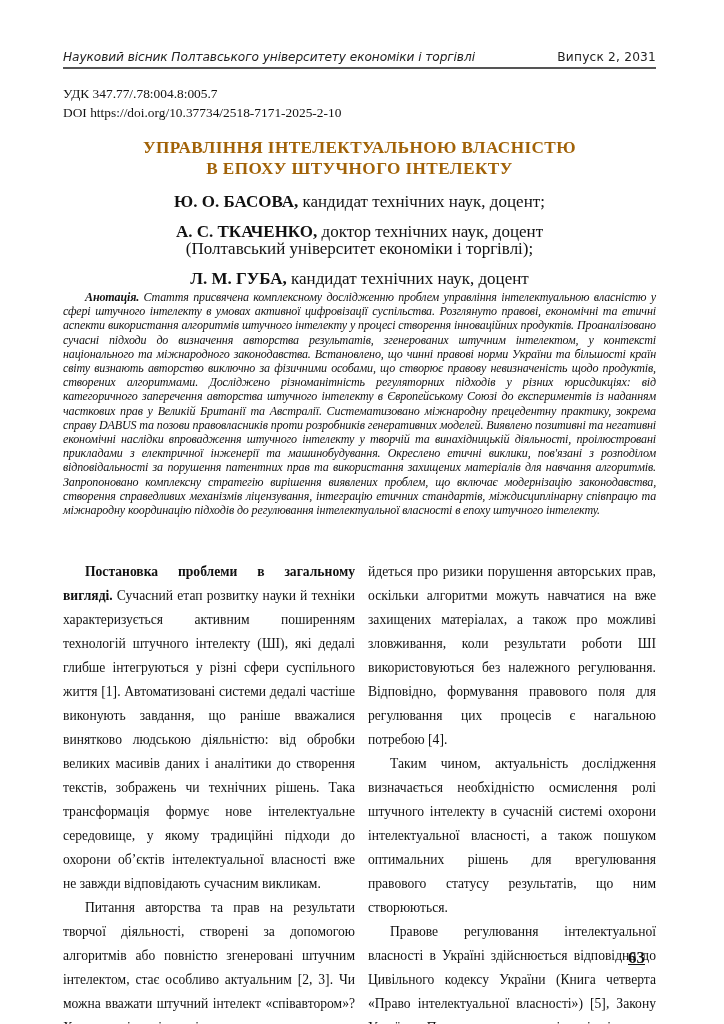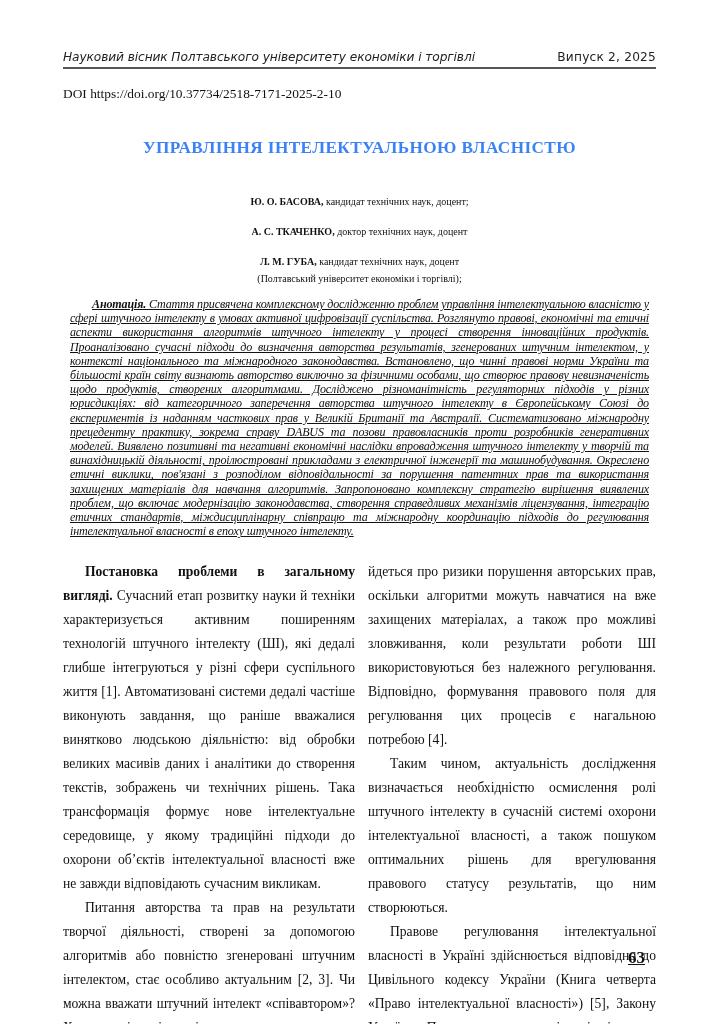--- a/index.html
+++ b/index.html
@@ -12,37 +12,37 @@
     font-family: "DejaVu Sans", sans-serif; font-size: 12.2px; color: #222;
     padding-bottom: 3px; border-bottom: 2px solid #555;
   }
   .running-head .journal { font-style: italic; letter-spacing: -0.1px; }
   .running-head .issue { letter-spacing: 0.2px; }
 
   .meta { position: absolute; left: 63px; top: 84px; font-family: "Liberation Serif", serif; font-size: 13.4px; line-height: 19px; color: #111; }
 
   .title {
     position: absolute; left: 63px; top: 137px; width: 593px; text-align: center;
-    font-family: "Liberation Serif", serif; font-weight: bold; font-size: 17.2px; line-height: 21px; letter-spacing: 0.4px; color: #3b82f6;
+    font-family: "Liberation Serif", serif; font-weight: bold; font-size: 17.2px; line-height: 21px; letter-spacing: 0.4px; color: #a16207;
   }
 
   .authors {
     position: absolute; left: 63px; top: 193px; width: 593px; text-align: center;
-    font-family: "Liberation Serif", serif; font-size: 10px; line-height: 17px; color: #111;
+    font-family: "Liberation Serif", serif; font-size: 17px; line-height: 17px; color: #111;
   }
   .authors .a-line { display: block; }
   .authors .gap { margin-top: 13px; }
   .authors b { font-weight: bold; }
 
   .abstract {
     position: absolute; left: 63px; top: 290px; width: 593px;
     font-family: "Liberation Serif", serif; font-style: italic; font-size: 12.05px; line-height: 14.2px;
     text-align: justify; color: #111; letter-spacing: -0.15px;
   }
-  .abstract p { margin: 7px; text-indent: 22px; text-decoration: underline; }
+  .abstract p { margin: 0; text-indent: 22px; }
   .abstract b { font-weight: bold; }
 
   .col {
     position: absolute; top: 560px; width: 292px;
     font-family: "Liberation Serif", serif; font-size: 13.6px; line-height: 24px;
     text-align: justify; color: #111; hyphens: manual;
   }
   .col.left { left: 63px; }
   .col.right { left: 368px; width: 288px; }
   .col p { margin: 0; text-indent: 22px; }
@@ -54,42 +54,44 @@
     font-family: "Liberation Serif", serif; font-weight: bold; font-size: 17px; color: #111; text-decoration: underline;
   }
 </style>
 </head>
 <body>
 
 <div class="page">
 
   <div class="running-head">
     <span class="journal">Науковий вісник Полтавського університету економіки і торгівлі</span>
-    <span class="issue">Випуск 2, 2025</span>
+    <span class="issue">Випуск 2, 2031</span>
   </div>
 
   <div class="meta">
+    <div>УДК 347.77/.78:004.8:005.7</div>
     <div>DOI https://doi.org/10.37734/2518-7171-2025-2-10</div>
   </div>
 
   <div class="title">
     <div>УПРАВЛІННЯ ІНТЕЛЕКТУАЛЬНОЮ ВЛАСНІСТЮ</div>
+    <div>В ЕПОХУ ШТУЧНОГО ІНТЕЛЕКТУ</div>
   </div>
 
   <div class="authors">
     <span class="a-line">
       <b>Ю. О. БАСОВА,</b><span> кандидат технічних наук, доцент;</span>
     </span>
     <span class="a-line gap">
       <b>А. С. ТКАЧЕНКО,</b><span> доктор технічних наук, доцент</span>
     </span>
+    <span class="a-line">(Полтавський університет економіки і торгівлі);</span>
     <span class="a-line gap">
       <b>Л. М. ГУБА,</b><span> кандидат технічних наук, доцент</span>
     </span>
-    <span class="a-line">(Полтавський університет економіки і торгівлі);</span>
   </div>
 
   <div class="abstract">
     <p><b>Анотація.</b><span> Стаття присвячена комплексному дослідженню проблем управління інтелектуальною власністю у сфері штучного інтелекту в умовах активної цифровізації суспільства. Розглянуто правові, економічні та етичні аспекти використання алгоритмів штучного інтелекту у процесі створення інноваційних продуктів. Проаналізовано сучасні підходи до визначення авторства результатів, згенерованих штучним інтелектом, у контексті національного та міжнародного законодавства. Встановлено, що чинні правові норми України та більшості країн світу визнають авторство виключно за фізичними особами, що створює правову невизначеність щодо продуктів, створених алгоритмами. Досліджено різноманітність регуляторних підходів у різних юрисдикціях: від категоричного заперечення авторства штучного інтелекту в Європейському Союзі до експериментів із наданням часткових прав у Великій Британії та Австралії. Систематизовано міжнародну прецедентну практику, зокрема справу DABUS та позови правовласників проти розробників генеративних моделей. Виявлено позитивні та негативні економічні наслідки впровадження штучного інтелекту у творчій та винахідницькій діяльності, проілюстровані прикладами з електричної інженерії та машинобудування. Окреслено етичні виклики, пов'язані з розподілом відповідальності за порушення патентних прав та використання захищених матеріалів для навчання алгоритмів. Запропоновано комплексну стратегію вирішення виявлених проблем, що включає модернізацію законодавства, створення справедливих механізмів ліцензування, інтеграцію етичних стандартів, міждисциплінарну співпрацю та міжнародну координацію підходів до регулювання інтелектуальної власності в епоху штучного інтелекту.</span></p>
   </div>
 
   <div class="col left">
     <p><b>Постановка проблеми в загальному вигляді.</b><span> Сучасний етап розвитку науки й техніки характеризується активним поширенням технологій штучного інтелекту (ШІ), які дедалі глибше інтегруються у різні сфери суспільного життя [1]. Автоматизовані системи дедалі частіше виконують завдання, що раніше вважалися винятково людською діяльністю: від обробки великих масивів даних і аналітики до створення текстів, зображень чи технічних рішень. Така трансформація формує нове інтелектуальне середовище, у якому традиційні підходи до охорони об’єктів інтелектуальної власності вже не завжди відповідають сучасним викликам.</span></p>
     <p>Питання авторства та прав на результати творчої діяльності, створені за допомогою алгоритмів або повністю згенеровані штучним інтелектом, стає особливо актуальним [2, 3]. Чи можна вважати штучний інтелект «співавтором»? Хто несе відповідальність за використання таких результатів – розробник алгоритму, користувач програми чи власник платформи? Ці дискусії відображають глобальну тенденцію пошуку нових правових моделей, які б дозволили забезпечити баланс між інтересами винахідників, суспільства та бізнесу.</p>
   </div>

